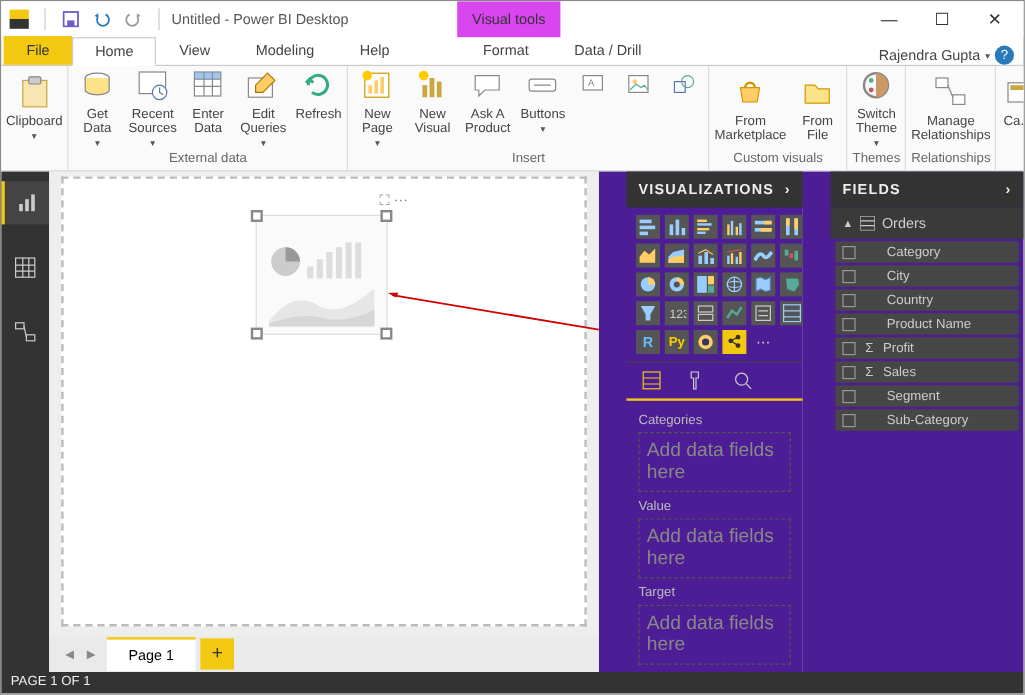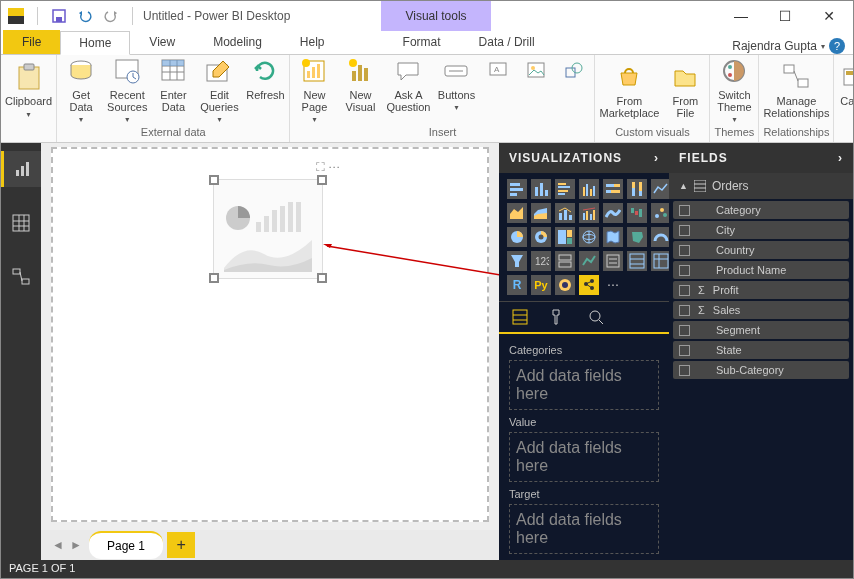--- a/index.html
+++ b/index.html
@@ -5,21 +5,21 @@
 * { margin:0; padding:0; box-sizing:border-box; font-family:"Segoe UI",Arial,sans-serif; }
 body { width:854px; height:579px; background:#fff; overflow:hidden; position:relative; border:1px solid #888; }
 
 
 .titlebar { height:30px; background:#fff; display:flex; align-items:center; padding:4px 6px; font-size:12px; }
 .titlebar .qat { display:flex; gap:8px; align-items:center; }
 .titlebar .qat-icon { width:18px; height:18px; display:flex; align-items:center; justify-content:center; }
 .logo { width:16px; height:16px; background:linear-gradient(to bottom,#f2c811 50%,#333 50%); }
 .sep { width:1px; height:18px; background:#ccc; margin:0 4px; }
 .title-text { margin-left:6px; color:#555; }
-.contextual-tab { position:absolute; left:380px; top:0; width:110px; height:30px; background:#c4b5fd; display:flex; align-items:center; justify-content:center; font-size:12px; color:#333; }
+.contextual-tab { position:absolute; left:380px; top:0; width:86px; height:30px; background:#d946ef; display:flex; align-items:center; justify-content:center; font-size:12px; color:#333; }
 .winbtns { margin-left:auto; display:flex; gap:24px; font-size:14px; color:#333; padding-right:8px; }
 .winbtn { width:20px; text-align:center; }
 
 
 .menutabs { height:24px; display:flex; align-items:flex-end; font-size:12px; border-bottom:1px solid #ccc; padding-left:2px; }
 .menutab { padding:4px 18px; color:#444; border:1px solid transparent; }
 .menutab.file { background:#f2c811; color:#333; }
 .menutab.active { border:1px solid #ccc; border-bottom:1px solid #fff; background:#fff; margin-bottom:-1px; }
 .user-area { margin-left:auto; padding-right:8px; color:#444; display:flex; align-items:center; gap:4px; }
 .help-circle { width:16px; height:16px; border-radius:50%; background:#2a7ab9; color:#fff; display:flex; align-items:center; justify-content:center; font-size:11px; }
@@ -45,24 +45,24 @@
 .visual-placeholder { position:absolute; top:30px; left:160px; width:110px; height:100px; background:#fafafa; border:1px solid #ddd; }
 .visual-placeholder .handle { position:absolute; width:10px; height:10px; border:2px solid #888; background:#fff; }
 .visual-placeholder .h-tl { top:-5px; left:-5px; }
 .visual-placeholder .h-tr { top:-5px; right:-5px; }
 .visual-placeholder .h-bl { bottom:-5px; left:-5px; }
 .visual-placeholder .h-br { bottom:-5px; right:-5px; }
 .arrow { position:absolute; top:95px; left:270px; width:220px; height:40px; }
 
 .page-tabs { position:absolute; bottom:0; left:0; right:0; height:30px; background:#eaeaea; display:flex; align-items:center; padding-left:8px; font-size:12px; }
 .page-nav { width:18px; text-align:center; color:#888; }
-.page-tab { padding:6px 18px; background:#fff; border-top:2px solid #f2c811; margin-left:4px;border-radius:12px; }
+.page-tab { padding:6px 18px; background:#fff; border-top:2px solid #f2c811; margin-left:4px; }
 .page-add { width:28px; height:26px; background:#f2c811; color:#333; display:flex; align-items:center; justify-content:center; margin-left:4px; font-size:16px; }
 
-.panel { background:#0f172a; color:#ccc; display:flex; flex-direction:column; font-size:12px; }
+.panel { background:#4c1d95; color:#ccc; display:flex; flex-direction:column; font-size:12px;padding-left:23px; }
 .panel-header { background:#333; padding:8px 10px; font-weight:600; letter-spacing:1px; font-size:12px; color:#eee; display:flex; justify-content:space-between; align-items:center; }
 .viz-panel { width:170px; }
 .viz-grid { display:grid; grid-template-columns:repeat(7,20px); gap:4px; padding:6px 8px; }
 .viz-cell { width:20px; height:20px; background:#555; display:flex; align-items:center; justify-content:center; }
 .viz-cell.sel { background:#f2c811; }
 .viz-tabs { display:flex; gap:20px; padding:6px 12px; border-top:1px solid #444; border-bottom:2px solid #f2c811; }
 .field-well { padding:4px 10px; }
 .field-well .fw-label { color:#bbb; margin:6px 0 4px; font-size:11px; }
 .field-well .fw-drop { border:1px dashed #555; padding:6px; color:#888; font-size:16px; }
 
@@ -238,21 +238,21 @@
           <div class="txt" style="white-space:pre">New
 Visual</div>
         </div>
       <div class="ritem">
           <div class="ico">
             <svg width="28" height="28">
               <path d="M4 6 h20 v12 h-12 l-5 5 v-5 h-3 z" fill="#fff" stroke="#888"></path>
             </svg>
           </div>
           <div class="txt" style="white-space:pre">Ask A
-Question</div>
+Product</div>
         </div>
       <div class="ritem">
           <div class="ico">
             <svg width="28" height="28">
               <rect x="3" y="9" width="22" height="10" rx="2" fill="#fff" stroke="#888"></rect>
               <line x1="7" y1="14" x2="21" y2="14" stroke="#888"></line>
             </svg>
           </div>
           <div class="txt">Buttons</div>
           <span class="caret">▾</span>
@@ -709,24 +709,19 @@
           <span>Sales</span>
         </div>
       <div class="field-row">
           <div class="cb"></div>
           <span style="width:10px"></span>
           <span>Segment</span>
         </div>
       <div class="field-row">
           <div class="cb"></div>
           <span style="width:10px"></span>
-          <span>State</span>
-        </div>
-      <div class="field-row">
-          <div class="cb"></div>
-          <span style="width:10px"></span>
           <span>Sub-Category</span>
         </div>
     </div>
   </div>
 </div>
 
 <div class="statusbar"><span>PAGE 1 OF 1</span></div>
 
 </body></html>

